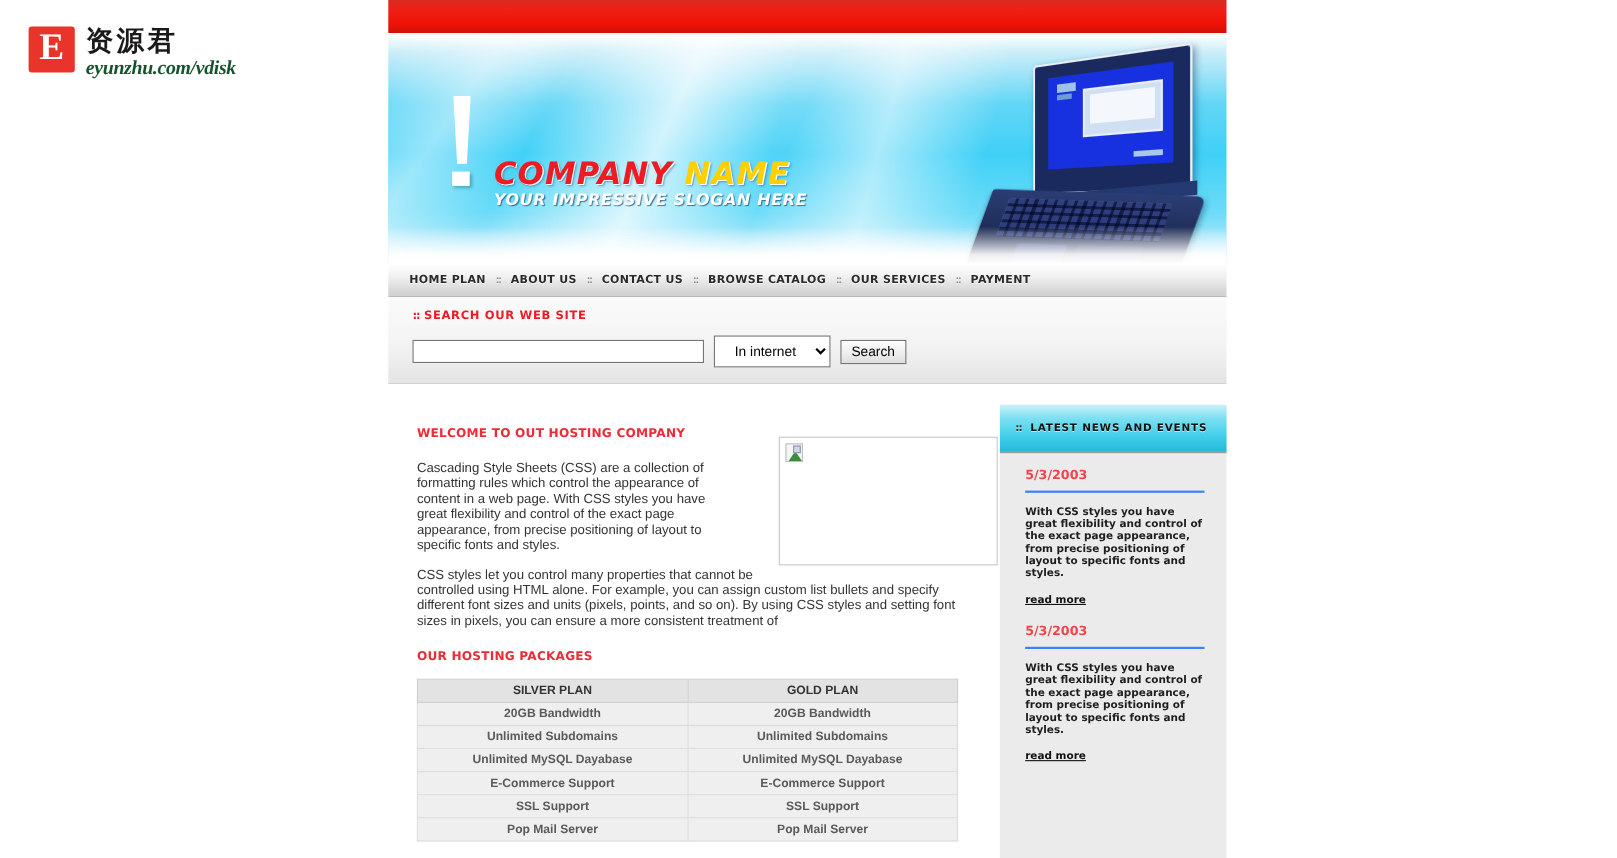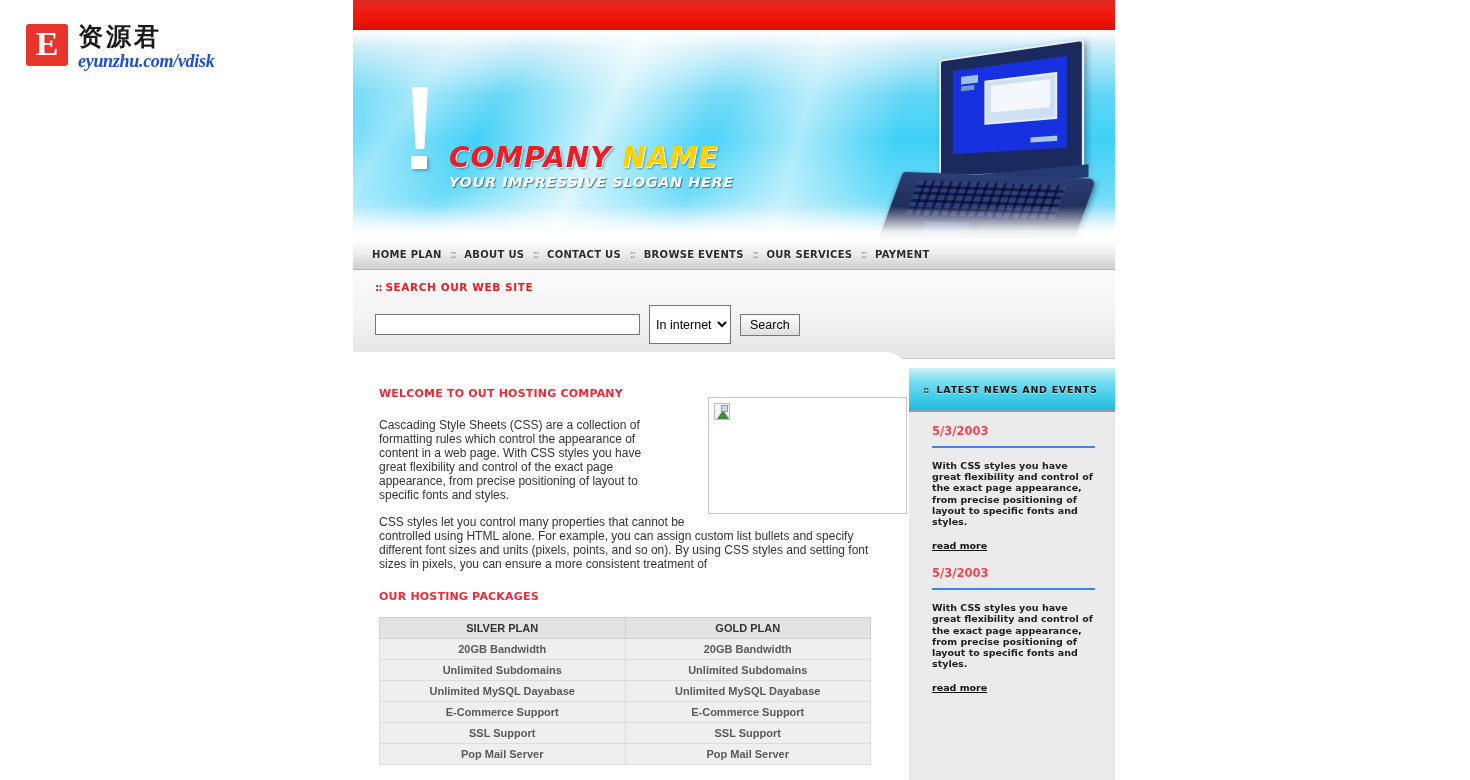--- a/index.html
+++ b/index.html
@@ -28,21 +28,21 @@
   #wm-text { display: flex; flex-direction: column; line-height: 1; }
   #wm-cn {
     font-family: "DejaVu Sans", sans-serif;
     font-size: 25px; font-weight: bold; color: #1a1a1a;
     letter-spacing: 3px;
   }
   #wm-url {
     margin-top: 3px;
     font-family: "Liberation Serif", serif;
     font-weight: bold; font-style: italic;
-    font-size: 18px; color: #1d4ed8; letter-spacing: -0.3px;
+    font-size: 18px; color: #14532d; letter-spacing: -0.3px;
   }
 
   
   #site {
     position: absolute; left: 353px; top: 0;
     width: 762px; height: 780px;
     background: #ffffff;
   }
 
   
@@ -174,23 +174,23 @@
     font-size:10.5px; font-weight:bold; letter-spacing:.6px;
     color:#ec1c24;
   }
   #search-title .dots { letter-spacing:-1px; margin-right:4px; }
   #search-row { margin-top:12px; display:flex; align-items:center; gap:9px; }
   #search-input {
     width:265px; height:21px; border:1px solid #767676; background:#fff;
     font-family:"Liberation Sans", sans-serif; font-size:12px; padding:1px 3px;
   }
   #search-scope {
-    height:39px; border:1px solid #767676; background:#fff;
+    height:29px; border:1px solid #767676; background:#fff;
     font-family:"Liberation Sans", sans-serif; font-size:12.5px;
-    padding:1px 2px;
+    padding:1px 14px;
   }
   #search-btn {
     height:22px; padding:0 9px; border:1px solid #767676;
     background: linear-gradient(to bottom,#fdfdfd,#ececec 60%,#dedede);
     font-family:"Liberation Sans", sans-serif; font-size:12.5px; color:#000;
     cursor:pointer;
   }
 
   
   #panel {
@@ -338,21 +338,21 @@
     <div id="banner-shine"></div>
   </div>
 
   <div id="nav">
     <a class="nav-link" href="#">HOME PLAN</a>
     <span class="nav-sep">::</span>
     <a class="nav-link" href="#">ABOUT US</a>
     <span class="nav-sep">::</span>
     <a class="nav-link" href="#">CONTACT US</a>
     <span class="nav-sep">::</span>
-    <a class="nav-link" href="#">BROWSE EVENTS</a>
+    <a class="nav-link" href="#">BROWSE CATALOG</a>
     <span class="nav-sep">::</span>
     <a class="nav-link" href="#">OUR SERVICES</a>
     <span class="nav-sep">::</span>
     <a class="nav-link" href="#">PAYMENT</a>
   </div>
 
   <div id="searchband">
     <div id="search-title"><span class="dots">::</span><span>SEARCH OUR WEB SITE</span></div>
     <div id="search-row">
       <input id="search-input" type="text" style="">

